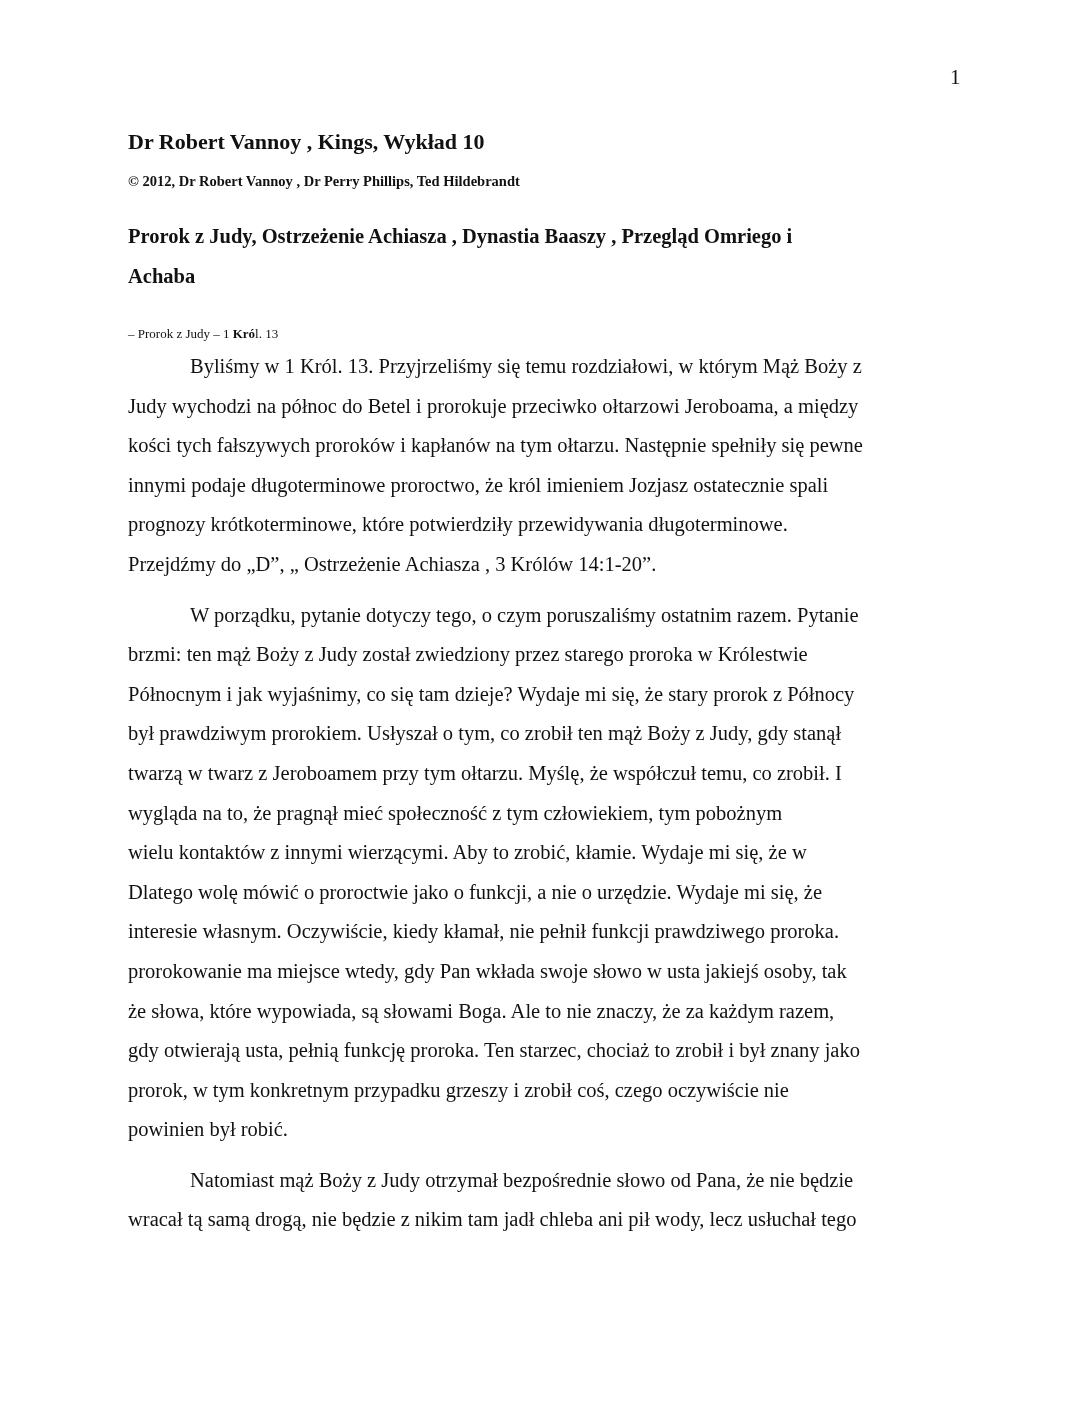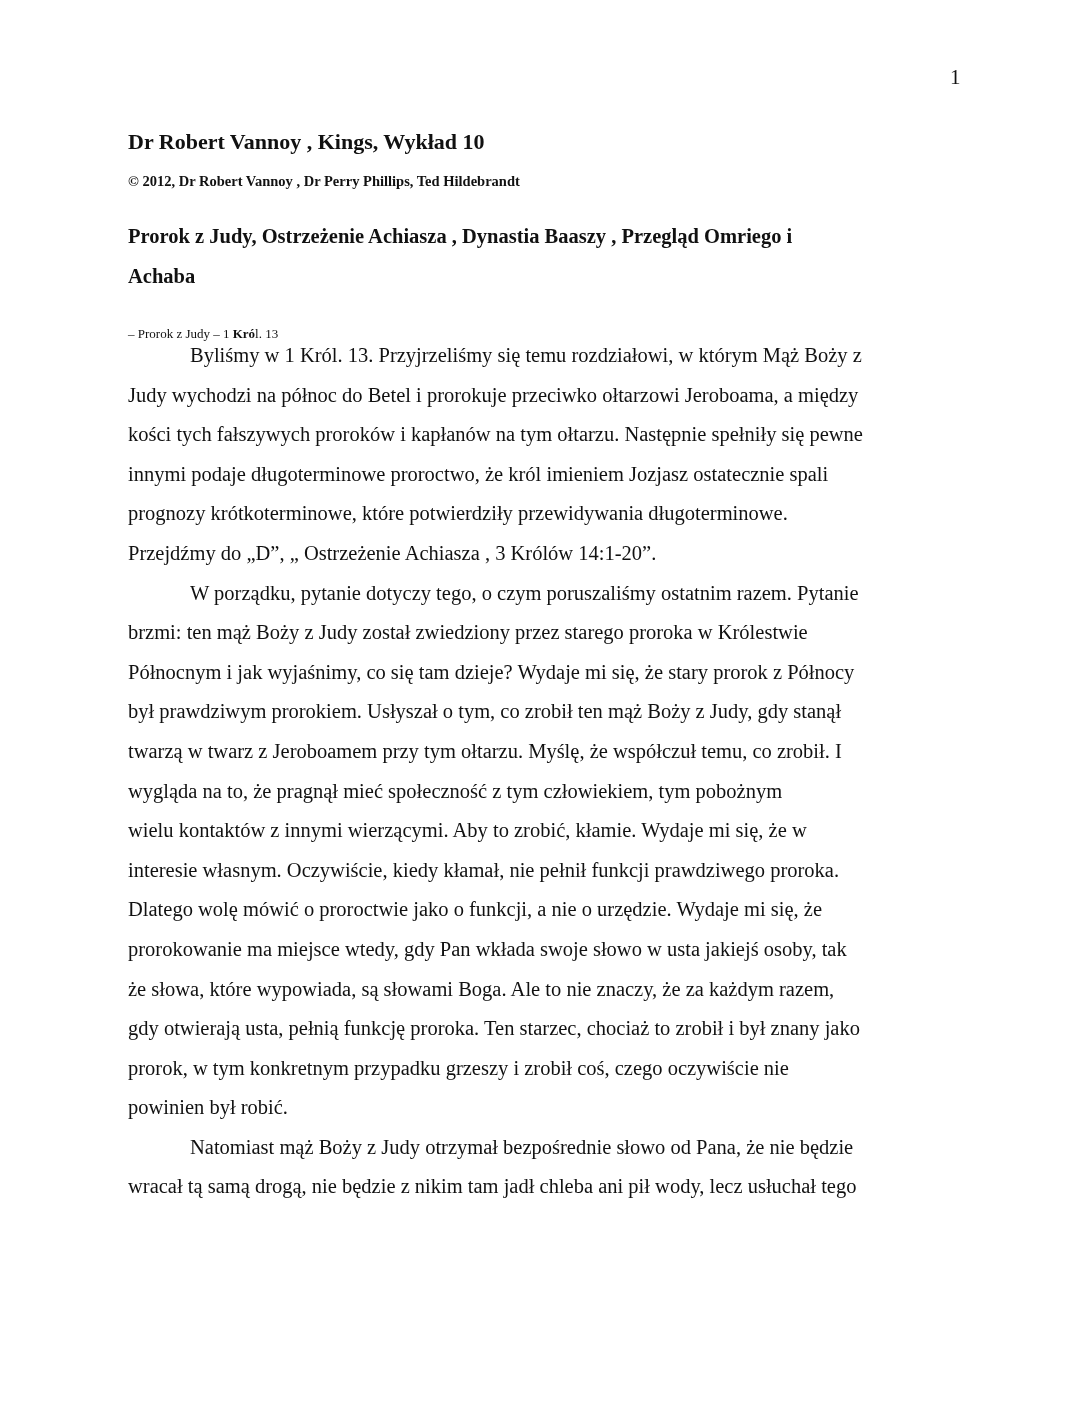--- a/index.html
+++ b/index.html
@@ -71,20 +71,21 @@
       width: 840px;
       font-size: 20.5px;
       line-height: 39.6px;
     }
     .para .line {
       display: block;
       white-space: nowrap;
     }
     .para .line.first {
       padding-left: 62px;
+      margin-top: 11px;
     }
   </style>
 </head>
 <body>
 
 <div class="page-number">1</div>
 
 <div class="title">Dr Robert Vannoy , Kings, Wykład 10</div>
 
 <div class="copyright">© 2012, Dr Robert Vannoy , Dr Perry Phillips, Ted Hildebrandt</div>
@@ -106,22 +107,22 @@
     <span class="line">Przejdźmy do „D”, „ Ostrzeżenie Achiasza , 3 Królów 14:1-20”.</span>
   </div>
   <div class="para">
     <span class="line first">W porządku, pytanie dotyczy tego, o czym poruszaliśmy ostatnim razem. Pytanie</span>
     <span class="line">brzmi: ten mąż Boży z Judy został zwiedziony przez starego proroka w Królestwie</span>
     <span class="line">Północnym i jak wyjaśnimy, co się tam dzieje? Wydaje mi się, że stary prorok z Północy</span>
     <span class="line">był prawdziwym prorokiem. Usłyszał o tym, co zrobił ten mąż Boży z Judy, gdy stanął</span>
     <span class="line">twarzą w twarz z Jeroboamem przy tym ołtarzu. Myślę, że współczuł temu, co zrobił. I</span>
     <span class="line">wygląda na to, że pragnął mieć społeczność z tym człowiekiem, tym pobożnym</span>
     <span class="line">wielu kontaktów z innymi wierzącymi. Aby to zrobić, kłamie. Wydaje mi się, że w</span>
+    <span class="line">Dlatego wolę mówić o proroctwie jako o funkcji, a nie o urzędzie. Wydaje mi się, że</span>
     <span class="line">interesie własnym. Oczywiście, kiedy kłamał, nie pełnił funkcji prawdziwego proroka.</span>
-    <span class="line">Dlatego wolę mówić o proroctwie jako o funkcji, a nie o urzędzie. Wydaje mi się, że</span>
     <span class="line">prorokowanie ma miejsce wtedy, gdy Pan wkłada swoje słowo w usta jakiejś osoby, tak</span>
     <span class="line">że słowa, które wypowiada, są słowami Boga. Ale to nie znaczy, że za każdym razem,</span>
     <span class="line">gdy otwierają usta, pełnią funkcję proroka. Ten starzec, chociaż to zrobił i był znany jako</span>
     <span class="line">prorok, w tym konkretnym przypadku grzeszy i zrobił coś, czego oczywiście nie</span>
     <span class="line">powinien był robić.</span>
   </div>
   <div class="para">
     <span class="line first">Natomiast mąż Boży z Judy otrzymał bezpośrednie słowo od Pana, że nie będzie</span>
     <span class="line">wracał tą samą drogą, nie będzie z nikim tam jadł chleba ani pił wody, lecz usłuchał tego</span>
   </div>

